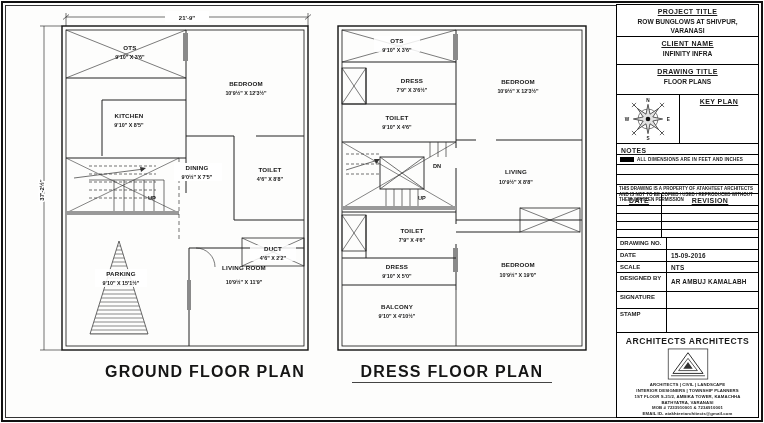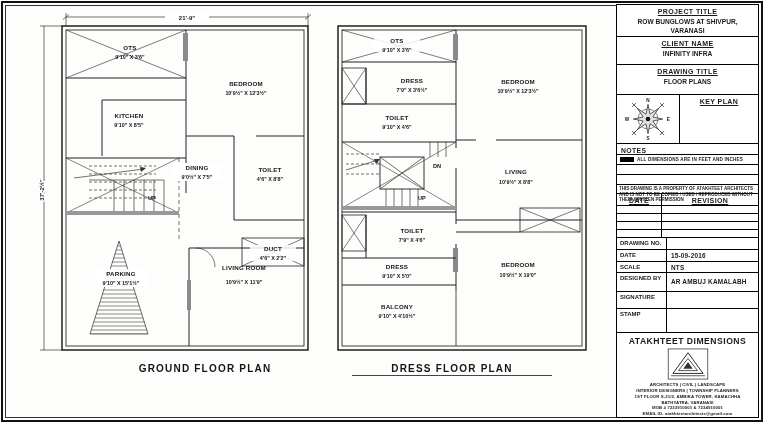--- a/index.html
+++ b/index.html
@@ -10,21 +10,21 @@
   .sheet-frame{position:absolute;inset:1px;border:2px solid #111;pointer-events:none;}
   .sheet-frame-inner{position:absolute;inset:5px;border:1px solid #333;pointer-events:none;}
 
   svg text{font-family:"Liberation Sans",sans-serif;fill:#161616;}
   svg .rn{font-size:6.2px;font-weight:700;letter-spacing:.2px;text-anchor:middle;}
   svg .rs{font-size:5.4px;font-weight:600;text-anchor:middle;}
   svg .dim{font-size:6px;font-weight:600;text-anchor:middle;}
   svg .stair-lbl{font-size:5.6px;font-weight:700;}
   .plan{position:absolute;}
   .plan-title{
-    position:absolute;font-size:10px;font-weight:bold;letter-spacing:1.2px;color:#151515;
+    position:absolute;font-size:16px;font-weight:bold;letter-spacing:1.2px;color:#151515;
     text-align:center;white-space:nowrap;
   }
   .plan-title.uline{border-bottom:1.4px solid #444;padding-bottom:1px;}
 
   
   .tb{
     position:absolute;left:616px;top:4px;width:143px;height:414px;
     border:1.5px solid #000;background:#fff;display:flex;flex-direction:column;
     box-sizing:border-box;
   }
@@ -380,21 +380,21 @@
   <section class="fld sec-sign">
     <div class="lab">SIGNATURE</div>
     <div class="val"></div>
   </section>
   <section class="fld sec-stamp">
     <div class="lab">STAMP</div>
     <div class="val"></div>
   </section>
 
   <section class="sec-firm">
-    <div class="firm-name">ATAKHTEET DIMENSIONS</div>
+    <div class="firm-name">ARCHITECTS ARCHITECTS</div>
     <svg width="44" height="32" viewBox="0 0 44 34" style="margin-top:2px">
       <rect x="1" y="1" width="42" height="32" fill="none" stroke="#333" stroke-width="0.8"></rect>
       <polygon points="22,5 6,27 38,27" fill="none" stroke="#222" stroke-width="1"></polygon>
       <polygon points="22,11 12,24 32,24" fill="none" stroke="#222" stroke-width="0.8"></polygon>
       <polygon points="22,15 17,22 27,22" fill="#333"></polygon>
       <line x1="4" y1="29.5" x2="40" y2="29.5" stroke="#222" stroke-width="0.8"></line>
     </svg>
     <div class="firm-lines">
       <div>ARCHITECTS | CIVIL | LANDSCAPE</div>
       <div>INTERIOR DESIGNERS | TOWNSHIP PLANNERS</div>

